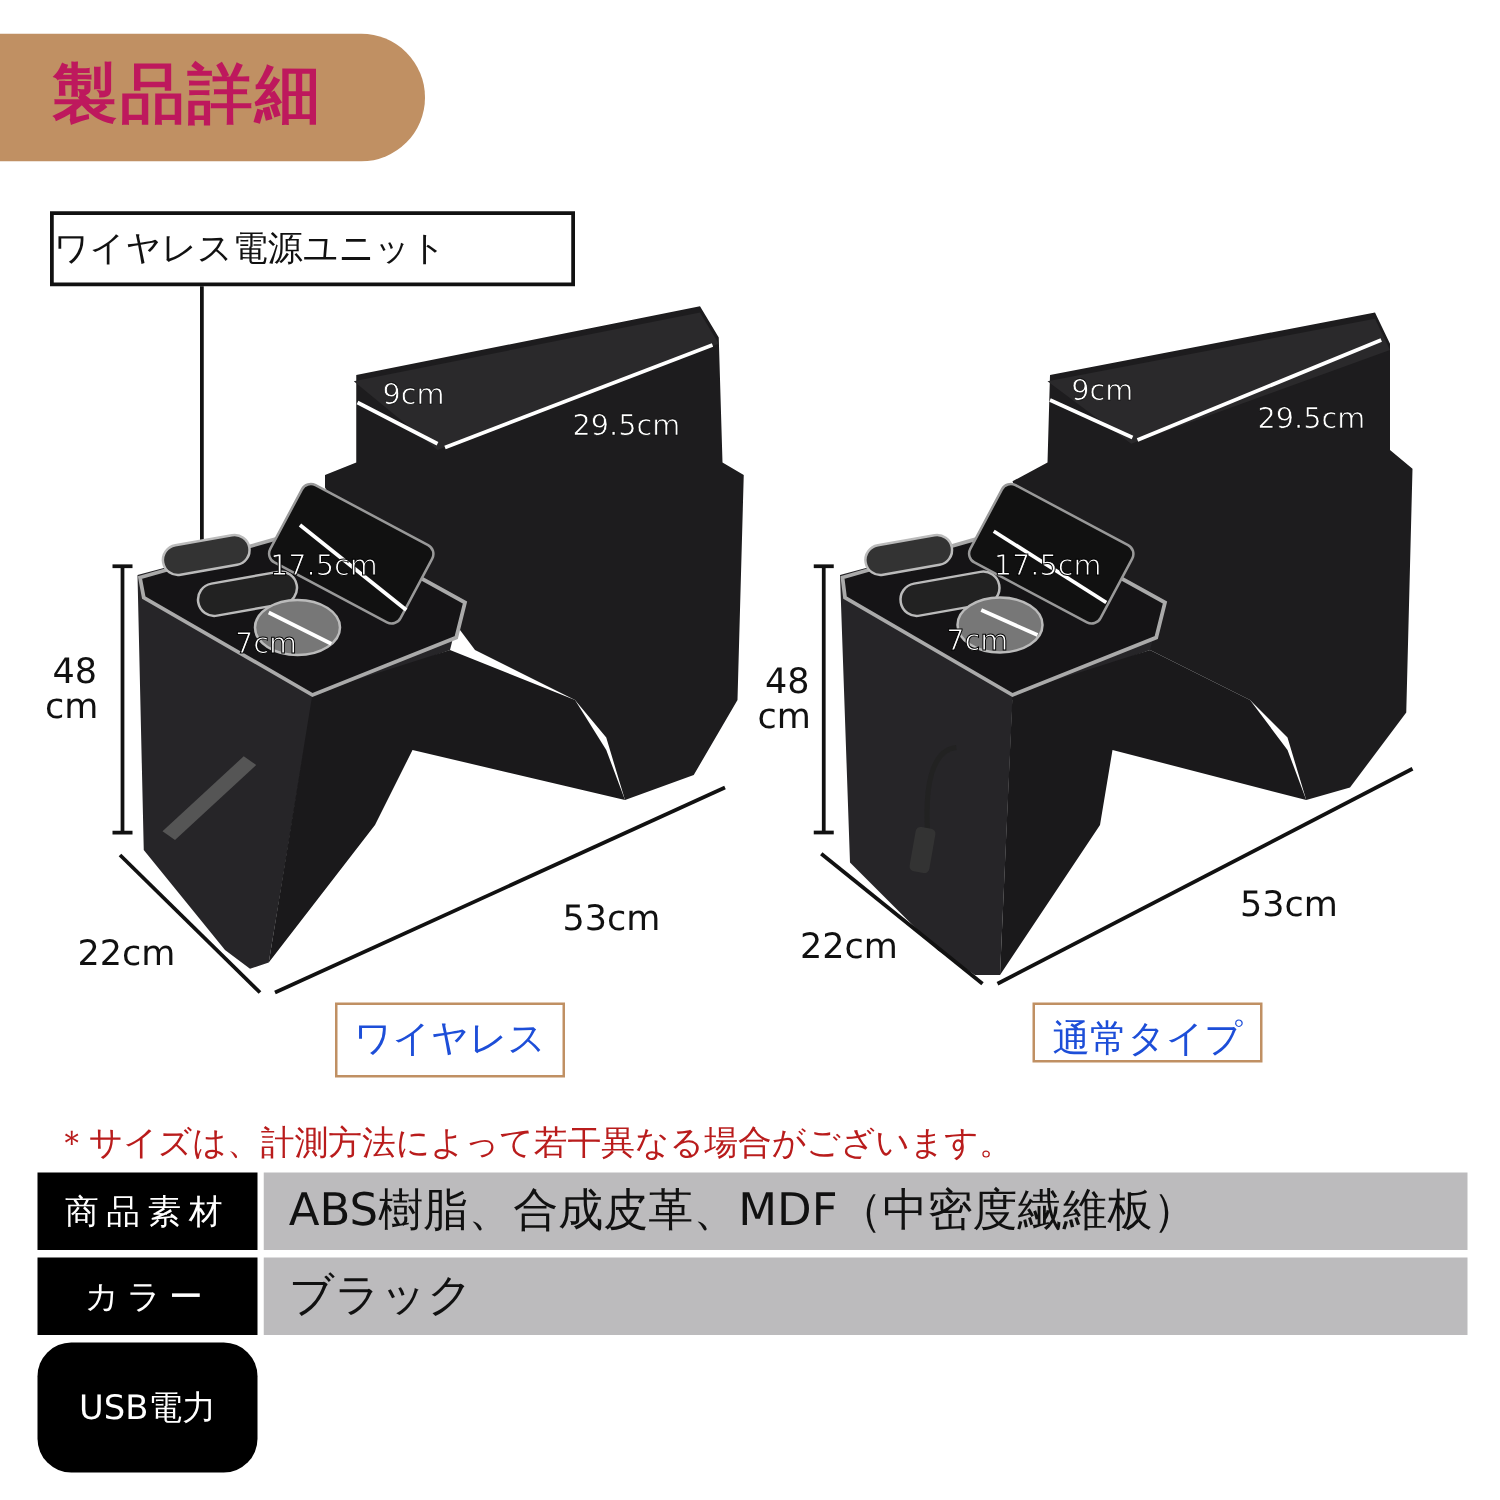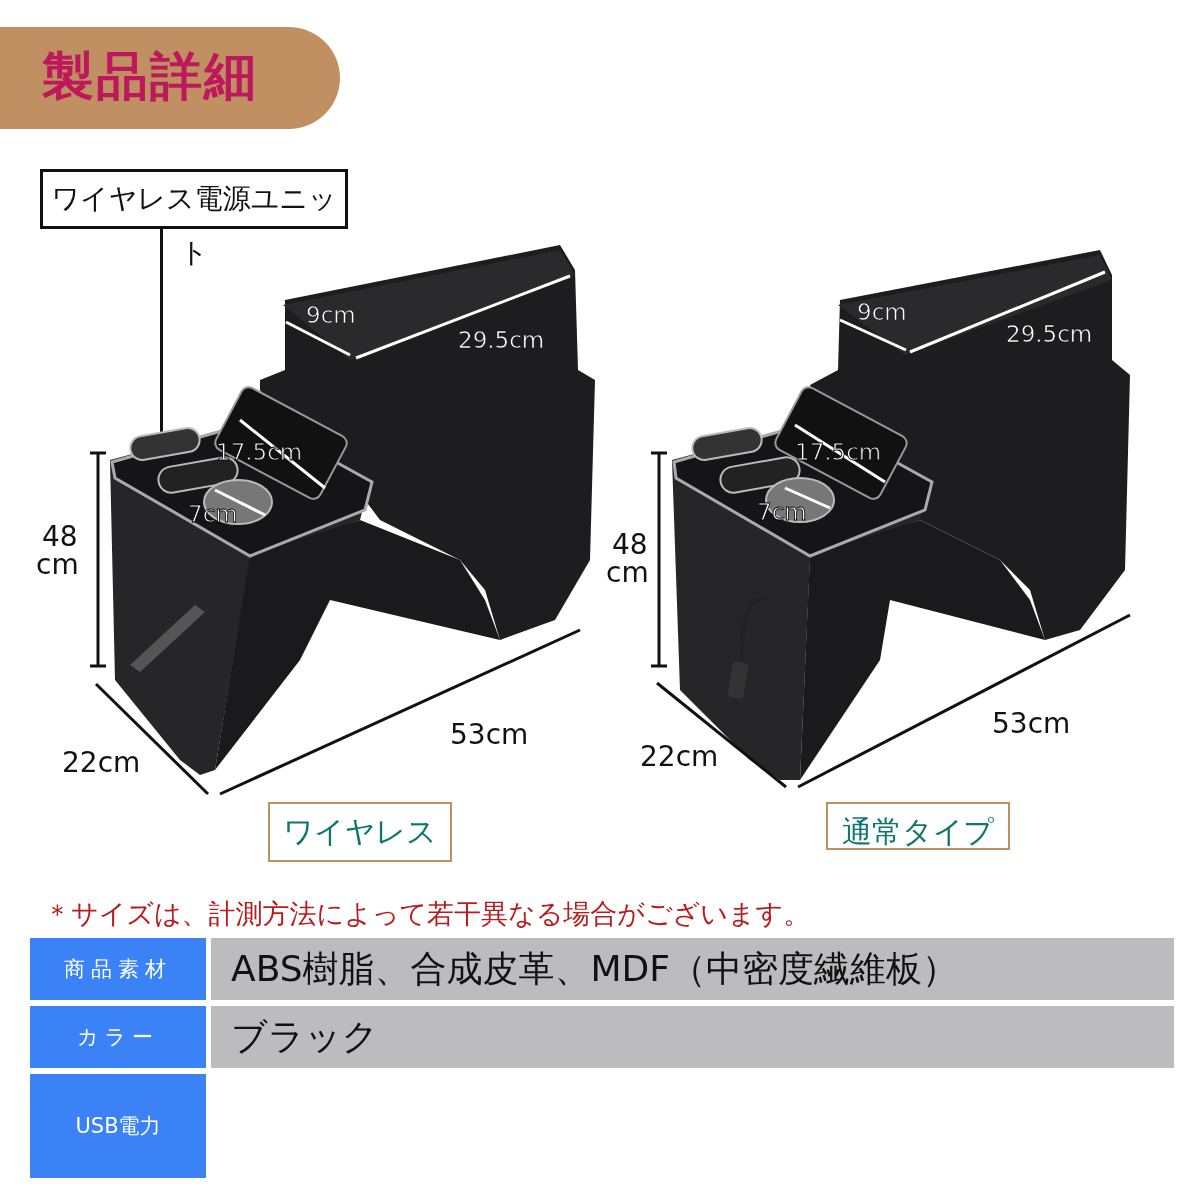--- a/index.html
+++ b/index.html
@@ -1,27 +1,27 @@
 <!DOCTYPE html>
 <html><head>
 <meta charset="utf-8">
 <style>
   html,body{margin:0;padding:0;background:#fff;}
   body{width:1200px;height:1200px;position:relative;overflow:hidden;font-family:"DejaVu Sans","Liberation Sans",sans-serif;color:#111;}
   .banner{position:absolute;left:0;top:27px;width:340px;height:102px;background:#c09063;border-radius:0 52px 52px 0;}
   .banner-title{position:absolute;left:42px;top:36px;font-size:52px;font-weight:bold;color:#be185d;letter-spacing:2px;line-height:80px;}
-  .callout{position:absolute;left:40px;top:169px;width:308px;height:60px;border:3px solid #111;box-sizing:border-box;background:#fff;font-size:28px;line-height:54px;text-align:center;}
+  .callout{position:absolute;left:40px;top:169px;width:420px;height:60px;border:3px solid #111;box-sizing:border-box;background:#fff;font-size:28px;line-height:54px;text-align:left;}
   .callout-line{position:absolute;left:160px;top:229px;width:3px;height:212px;background:#111;}
   .product{position:absolute;}
   svg text{font-family:"DejaVu Sans","Liberation Sans",sans-serif;}
-  .label-box{position:absolute;border:2px solid #c09063;box-sizing:border-box;color:#0f766e;font-size:30px;text-align:center;background:#fff;}
+  .label-box{position:absolute;border:2px solid #c09063;box-sizing:border-box;color:#1d4ed8;font-size:30px;text-align:center;background:#fff;}
   .note{position:absolute;left:44px;top:896px;font-size:27px;color:#b91c1c;}
   .spec-table{position:absolute;left:30px;top:938px;width:1144px;}
   .spec-row{display:flex;margin-bottom:6px;}
-  .spec-key{width:176px;background:#3b82f6;color:#fff;font-size:21px;display:flex;align-items:center;justify-content:center;letter-spacing:6px;box-sizing:border-box;}
+  .spec-key{width:176px;background:#000000;color:#fff;font-size:27px;display:flex;align-items:center;justify-content:center;letter-spacing:6px;box-sizing:border-box;}
   .spec-val{flex:1;margin-left:5px;background:#bcbbbd;font-size:36px;display:flex;flex-direction:column;justify-content:center;padding-left:20px;box-sizing:border-box;line-height:34px;}
 </style>
 </head>
 <body>
 
 <div class="banner"></div>
 <div class="banner-title">製品詳細</div>
 
 <div class="callout">ワイヤレス電源ユニット</div>
 <div class="callout-line"></div>
@@ -109,15 +109,15 @@
       <span>ABS樹脂、合成皮革、MDF（中密度繊維板）</span>
     </div>
   </div>
   <div class="spec-row" style="height:62px;">
     <div class="spec-key">カラー</div>
     <div class="spec-val">
       <span>ブラック</span>
     </div>
   </div>
   <div class="spec-row" style="height:104px;">
-    <div class="spec-key" style="letter-spacing:0;">USB電力</div>
+    <div class="spec-key" style="letter-spacing:0;border-radius:27px;">USB電力</div>
   </div>
 </div>
 
 </body></html>

